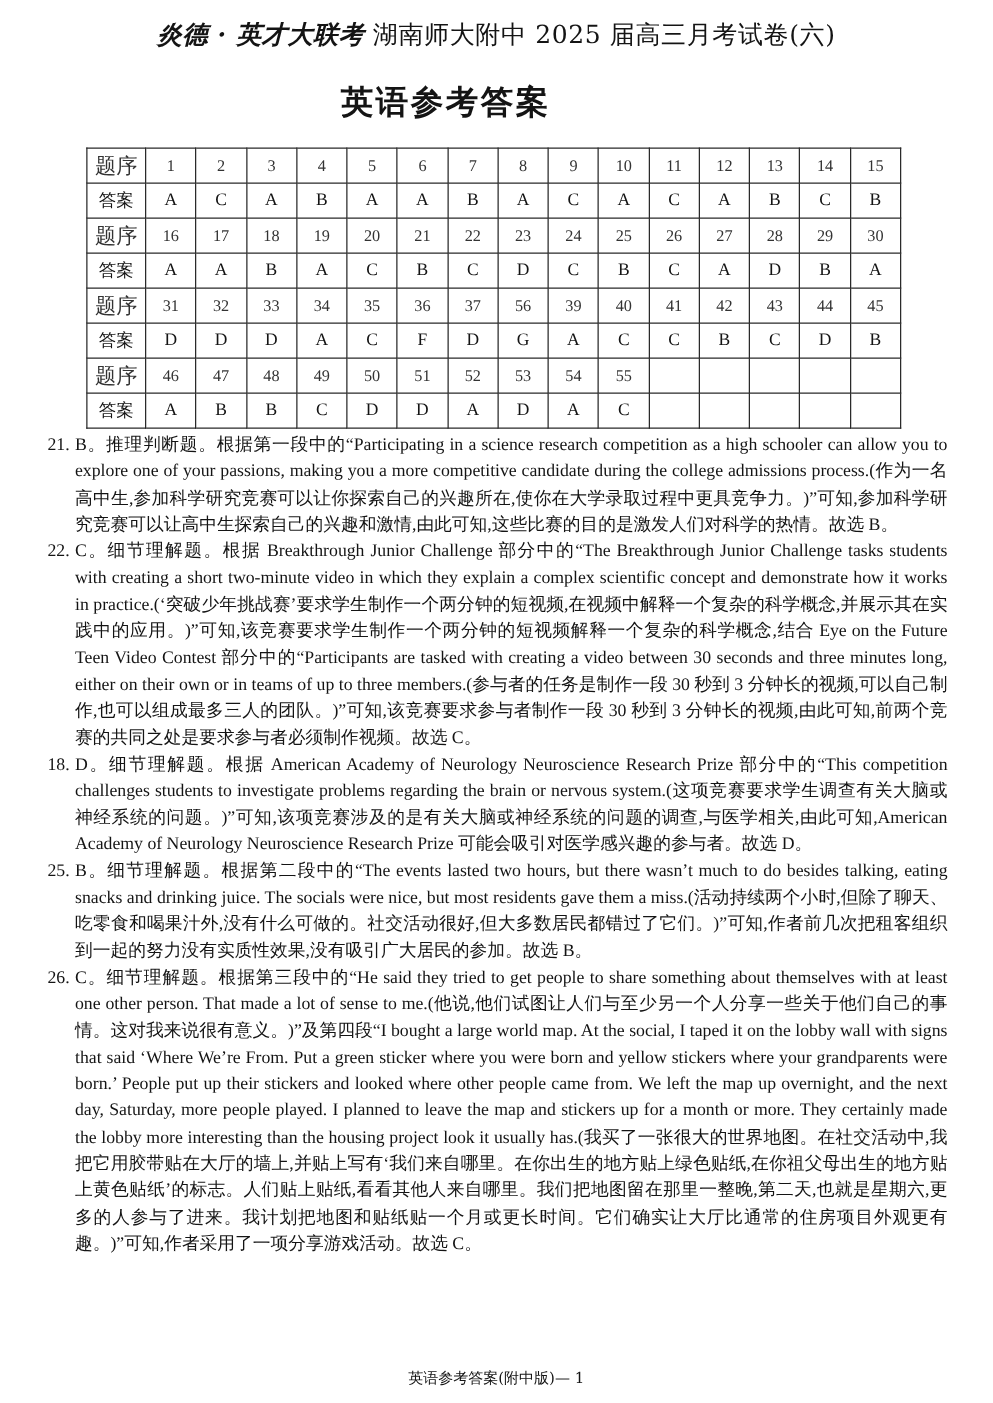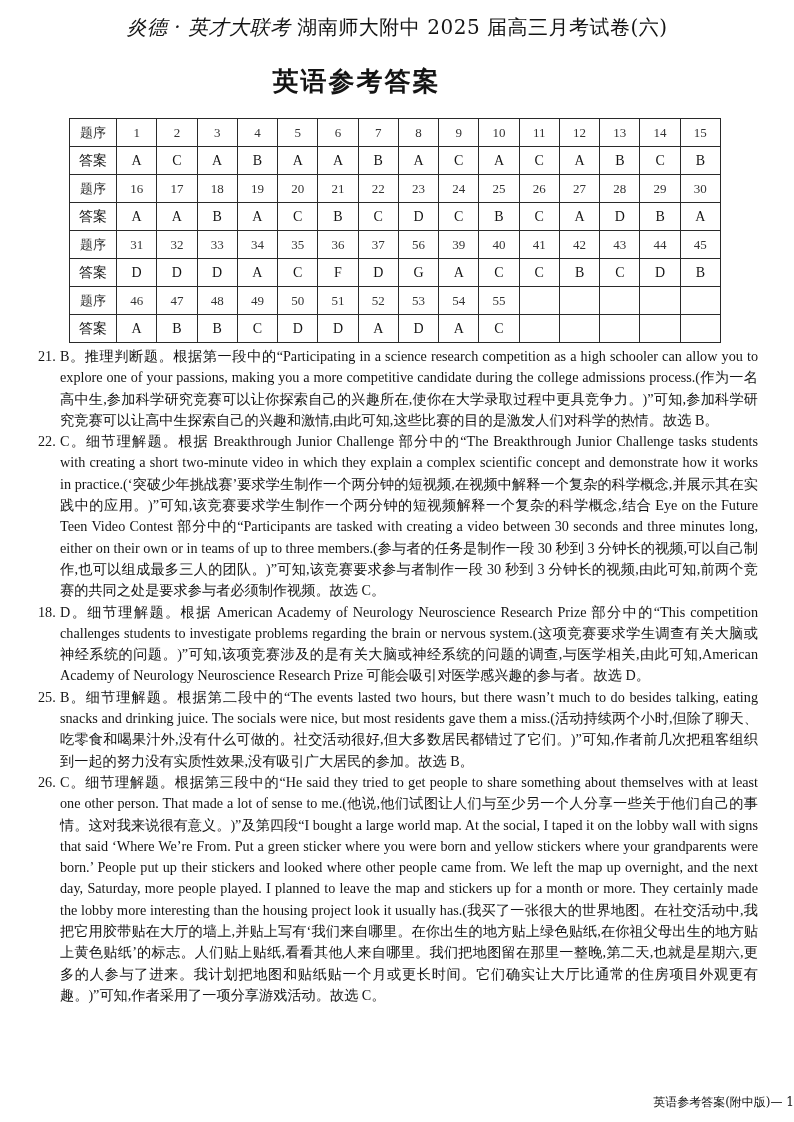--- a/index.html
+++ b/index.html
@@ -5,52 +5,52 @@
   html, body { margin: 0; padding: 0; background: #ffffff; }
   body {
     width: 794px; height: 1122px; position: relative; overflow: hidden;
     color: #141414;
     font-family: "DejaVu Serif", "Liberation Serif", serif;
   }
   .page-header {
     position: absolute; left: 0; top: 14px; width: 794px; text-align: center;
     font-size: 20px; letter-spacing: 0.5px; white-space: nowrap;
   }
-  .brand { font-weight: normal; font-style: italic; margin-top: 44px; }
+  .brand { font-weight: bold; font-style: italic; margin-top: 44px; }
   .exam-name { font-weight: normal; }
   .page-title {
     position: absolute; left: 0; top: 64px; width: 713px; text-align: center;
     font-family: "DejaVu Sans", "Liberation Sans", sans-serif;
     font-size: 26px; font-weight: bold; letter-spacing: 2px;
   }
   table.answer-key {
     position: absolute; left: 69px; top: 118px;
     border-collapse: collapse; width: 652px; table-layout: fixed;
     border: 1.5px solid #1a1a1a;
   }
   table.answer-key td {
     border: 1px solid #2a2a2a; height: 27px; padding: 0;
     text-align: center; vertical-align: middle;
     font-size: 13px; font-family: "Liberation Serif", "DejaVu Serif", serif;
   }
   table.answer-key td.rowhead {
-    width: 46px; font-family: "DejaVu Sans", "Liberation Sans", sans-serif; font-size: 13px;
+    width: 46px; font-family: "DejaVu Sans", "Liberation Sans", sans-serif; font-size: 17px;
   }
   table.answer-key tr.ans td { font-size: 14px; }
   table.answer-key tr.num td { color: #333; }
   .explanations {
     position: absolute; left: 38px; top: 346px; width: 720px;
     font-family: "Liberation Serif", "DejaVu Serif", serif;
     font-size: 14.2px; line-height: 21.3px; text-align: justify;
   }
   .item { position: relative; padding-left: 22px; margin: 0; }
   .item-num { position: absolute; left: 0; top: 0; }
   .item-text { display: block; }
   .footer {
-    position: absolute; left: 0; top: 1094px; width: 794px; text-align: right;
+    position: absolute; left: 0; top: 1094px; width: 794px; text-align: center;
     font-size: 12px; font-family: "DejaVu Serif", "Liberation Serif", serif;
   }
 </style>
 </head>
 <body>
 
 <div class="page-header">
   <span class="brand">炎德 · 英才大联考</span>
   <span class="exam-name">湖南师大附中 2025 届高三月考试卷(六)</span>
 </div>

